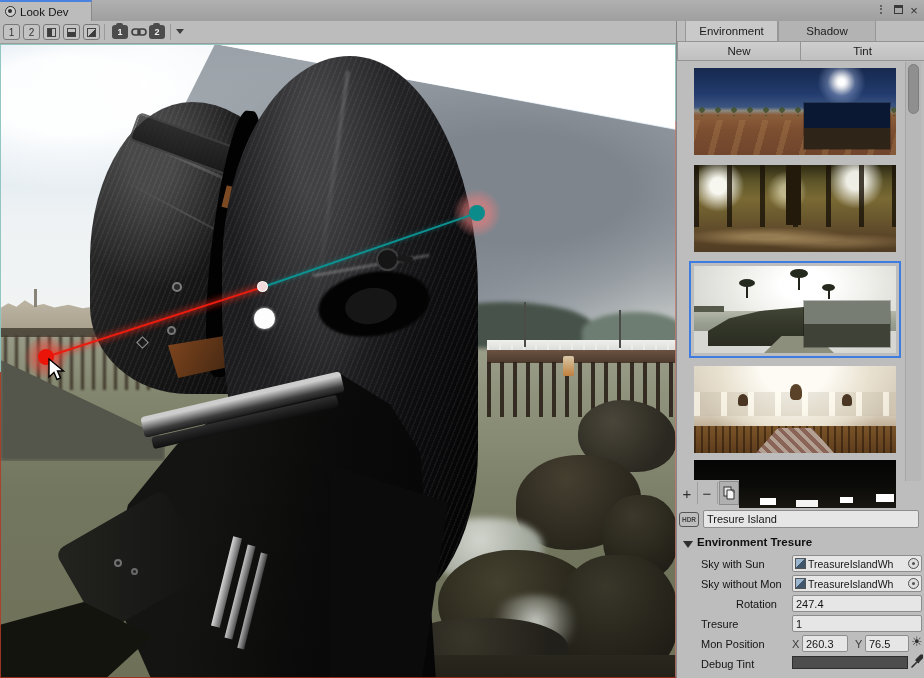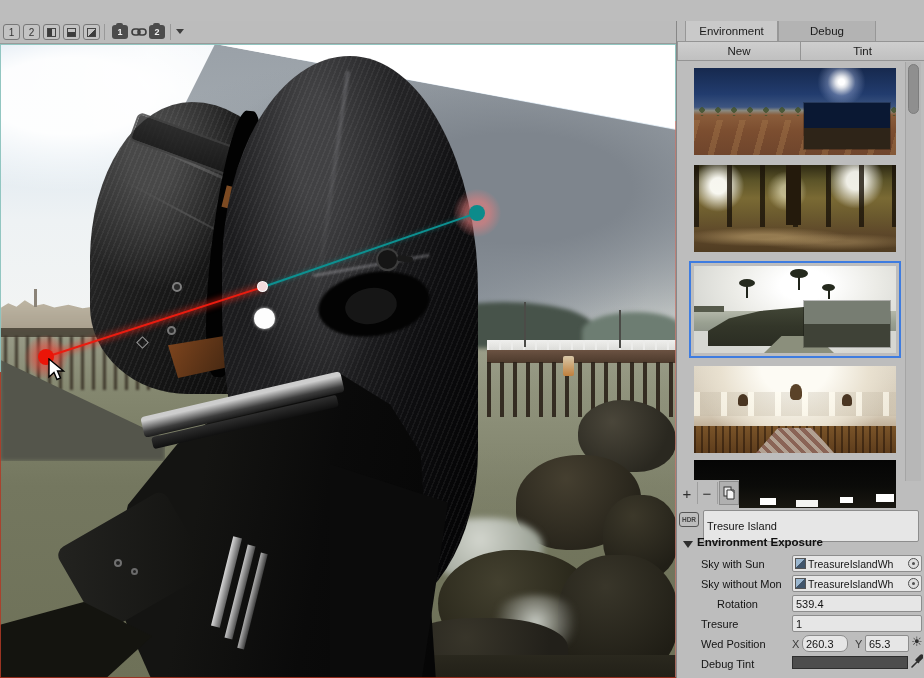--- a/index.html
+++ b/index.html
@@ -48,20 +48,35 @@
   .picker{width:11px;height:11px;border:1.5px solid #4e4e4e;border-radius:50%;box-sizing:border-box;position:relative;flex:none;margin-left:auto;background:#dedede;}
   .picker::after{content:"";position:absolute;left:2.5px;top:2.5px;width:3px;height:3px;border-radius:50%;background:#4e4e4e;}
   .scroll-track{left:228px;top:41px;width:16px;height:419px;background:#b7b7b7;border-left:1px solid #a5a5a5;box-sizing:border-box;}
   .scroll-thumb{left:2px;top:2px;width:11px;height:50px;background:#8f8f8f;border:1px solid #7d7d7d;border-radius:6px;box-sizing:border-box;}
 </style>
 </head>
 <body>
 
 <div class="app">
 
+  <div class="a titlebar">
+    <div class="a doc-tab">
+      <span class="eye"></span>
+      <span>Look Dev</span>
+    </div>
+    <div class="a winbtn dots" style="left:876px;width:10px;">
+        <i></i>
+        <i></i>
+        <i></i>
+      </div>
+    <div class="a winbtn" style="left:891px;width:14px;">
+        <div class="maxbox" style="margin:2px auto 0;"></div>
+      </div>
+    <div class="a winbtn" style="left:907px;width:14px;">×</div>
+  </div>
 
   <div class="a toolbar"></div>
   <div class="a tbtn" style="left:3px;">
       <span>1</span>
     </div>
   <div class="a tbtn" style="left:23px;">
       <span>2</span>
     </div>
   <div class="a tbtn" style="left:43px;">
       <span class="g left"></span>
@@ -189,21 +204,21 @@
           <path d="M3 1 L3 19 L8 14.5 L11 21.5 L14.5 20 L11.5 13 L17.5 13 Z" fill="#ffffff" stroke="#000000" stroke-width="1.4"></path>
         </svg>
     </div>
   </div>
 
   <div class="a panel">
     <div class="a ptab" style="left:8px;width:93px;background:#c9c9c9;">
         <span>Environment</span>
       </div>
     <div class="a ptab" style="left:101px;width:98px;background:#b3b3b3;">
-        <span>Debug</span>
+        <span>Shadow</span>
       </div>
     <div class="a actbtn" style="left:0;width:124px;">
         <span>New</span>
       </div>
     <div class="a actbtn" style="left:123px;width:125px;">
         <span>Tint</span>
       </div>
 
     <div class="thumb" style="top:47px;">
       <div class="a" style="inset:0;background:radial-gradient(circle at 73% 16%,#ffffff 0 3px,rgba(255,255,255,.85) 6px,rgba(205,218,255,.3) 14px,transparent 24px),linear-gradient(180deg,#16294e 0%,#223c6e 30%,#3d5580 45%,#8a8a80 49%,#8a5d3b 54%,#7c4e30 72%,#6f452c 100%);"></div>
@@ -269,59 +284,59 @@
     <div class="a flex" style="left:42px;top:460px;width:20px;height:24px;background:#b0b0b0;border:1px solid #8c8c8c;box-sizing:border-box;">
       <svg width="12" height="14" viewBox="0 0 12 14">
         <rect x="1" y="1" width="7" height="9" fill="#e8e8e8" stroke="#333" stroke-width="1"></rect>
         <path d="M4 4 h7 v9 h-7 z M8.5 4 l2.5 2.5" fill="#f4f4f4" stroke="#333" stroke-width="1"></path>
       </svg>
     </div>
 
     <div class="a flex" style="left:2px;top:491px;width:20px;height:15px;border:1.5px solid #555;border-radius:3px;font-size:6.5px;font-weight:bold;color:#444;box-sizing:border-box;">
         <span>HDR</span>
       </div>
-    <div class="a field" style="left:26px;top:489px;width:216px;height:32px;">
+    <div class="a field" style="left:26px;top:489px;width:216px;height:18px;">
         <span>Tresure Island</span>
       </div>
 
     <div class="a" style="left:6px;top:520px;width:0;height:0;border-left:5px solid transparent;border-right:5px solid transparent;border-top:7px solid #2e2e2e;"></div>
-    <div class="a" style="left:20px;top:515px;font-size:11.5px;font-weight:bold;color:#101010;">Environment Exposure</div>
+    <div class="a" style="left:20px;top:515px;font-size:11.5px;font-weight:bold;color:#101010;">Environment Tresure</div>
 
     <div class="a rowlab" style="left:24px;top:537px;">Sky with Sun</div>
     <div class="a field" style="left:115px;top:534px;width:130px;height:17px;padding:0 2px;">
       <span class="objicon"></span>
       <span style="overflow:hidden;white-space:nowrap;font-size:10.5px;">TreasureIslandWh</span>
       <span class="picker"></span>
     </div>
 
     <div class="a rowlab" style="left:24px;top:557px;">Sky without Mon</div>
     <div class="a field" style="left:115px;top:554px;width:130px;height:17px;padding:0 2px;">
       <span class="objicon"></span>
       <span style="overflow:hidden;white-space:nowrap;font-size:10.5px;">TreasureIslandWh</span>
       <span class="picker"></span>
     </div>
 
-    <div class="a rowlab" style="left:20px;top:577px;padding-left:20px;">Rotation</div>
+    <div class="a rowlab" style="left:39px;top:577px;padding-left:20px;">Rotation</div>
     <div class="a field" style="left:115px;top:574px;width:130px;height:17px;">
-        <span>539.4</span>
+        <span>247.4</span>
       </div>
 
     <div class="a rowlab" style="left:24px;top:597px;">Tresure</div>
     <div class="a field" style="left:115px;top:594px;width:130px;height:17px;">
         <span>1</span>
       </div>
 
-    <div class="a rowlab" style="left:24px;top:617px;">Wed Position</div>
+    <div class="a rowlab" style="left:24px;top:617px;">Mon Position</div>
     <div class="a rowlab" style="left:115px;top:617px;color:#3c3c3c;">X</div>
-    <div class="a field" style="left:125px;top:614px;width:46px;height:17px;border-radius:7px;">
+    <div class="a field" style="left:125px;top:614px;width:46px;height:17px;">
         <span>260.3</span>
       </div>
     <div class="a rowlab" style="left:178px;top:617px;color:#3c3c3c;">Y</div>
     <div class="a field" style="left:188px;top:614px;width:44px;height:17px;">
-        <span>65.3</span>
+        <span>76.5</span>
       </div>
     <div class="a" style="left:234px;top:613px;font-size:13px;color:#2e2e2e;">☀</div>
 
     <div class="a rowlab" style="left:24px;top:637px;">Debug Tint</div>
     <div class="a" style="left:115px;top:635px;width:116px;height:13px;background:#4d4d4d;border:1px solid #2e2e2e;box-sizing:border-box;"></div>
     <div class="a" style="left:234px;top:633px;">
       <svg width="12" height="14" viewBox="0 0 12 14">
           <path d="M1 13 L6.5 7.5 M6 5 l3.5-3.5 a1.4 1.4 0 0 1 2 2 L8 7 Z M5 6 l2.5 2.5" stroke="#2e2e2e" stroke-width="1.6" fill="#2e2e2e" stroke-linecap="round"></path>
         </svg>
     </div>

